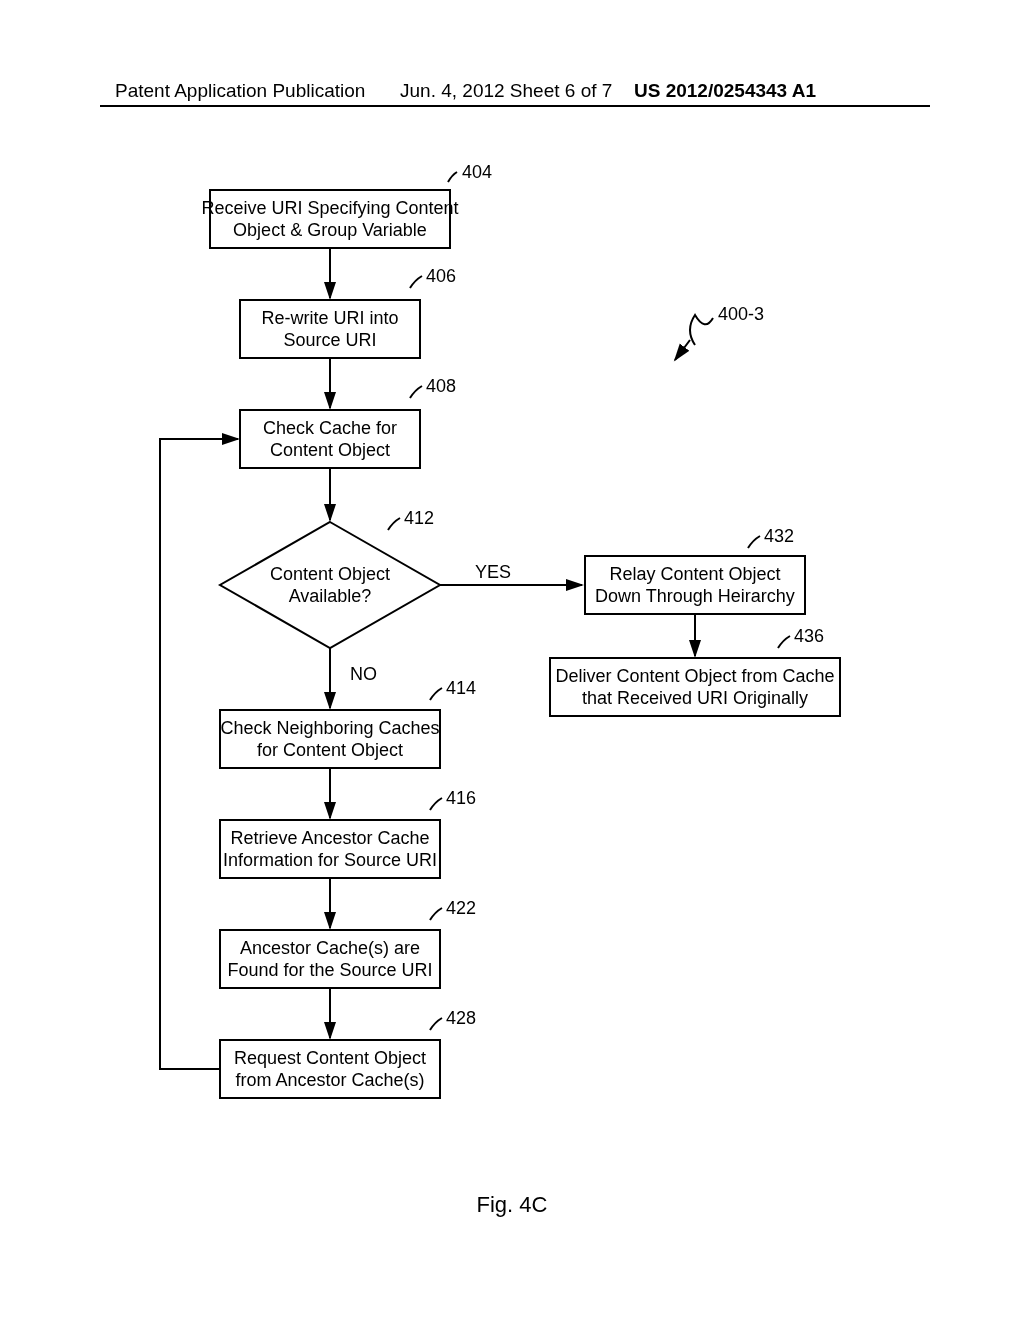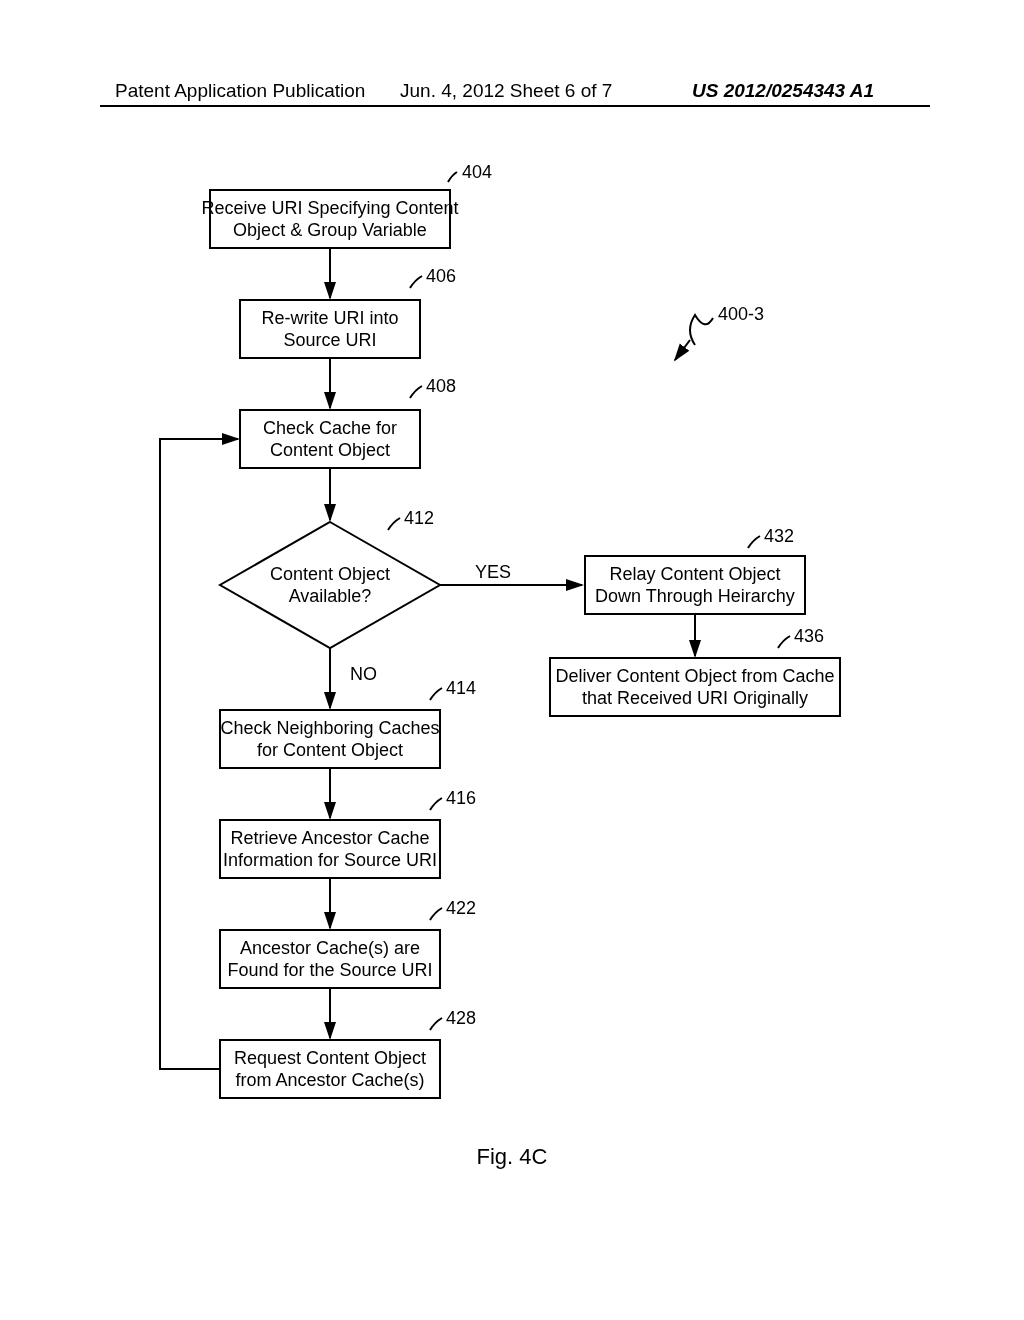--- a/index.html
+++ b/index.html
@@ -27,23 +27,22 @@
     position: absolute;
     left: 115px;
     font-weight: normal;
   }
   .header-center {
     position: absolute;
     left: 400px;
   }
   .header-right {
     position: absolute;
-    left: 692px;
+    left: 634px;
     font-weight: bold;
-    font-style: italic;
   }
   .hr-line {
     position: absolute;
     top: 105px;
     left: 100px;
     width: 830px;
     border-top: 2px solid #000;
   }
   .svg-container {
     position: absolute;
@@ -70,21 +69,21 @@
   text {
     font-family: Arial, Helvetica, sans-serif;
     font-size: 18px;
     fill: #000;
   }
   .label-text { font-size: 18px; }
   .fig-caption {
     position: absolute;
     left: 0;
     width: 1024px;
-    top: 1144px;
+    top: 1192px;
     text-align: center;
     font-size: 22px;
   }
 </style>
 </head>
 <body>
 
 <div class="page">
 
   <div class="header">

